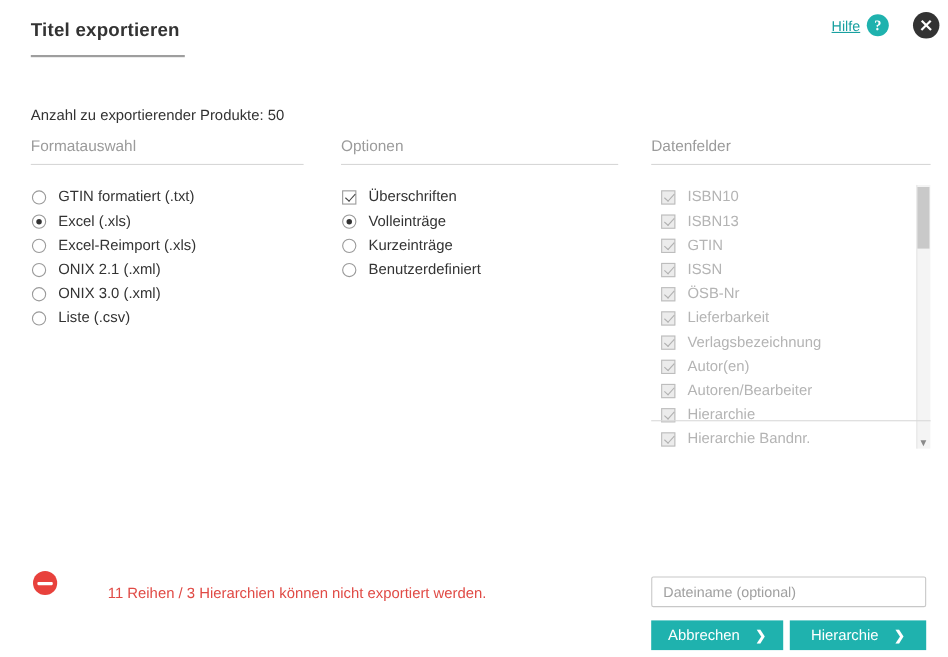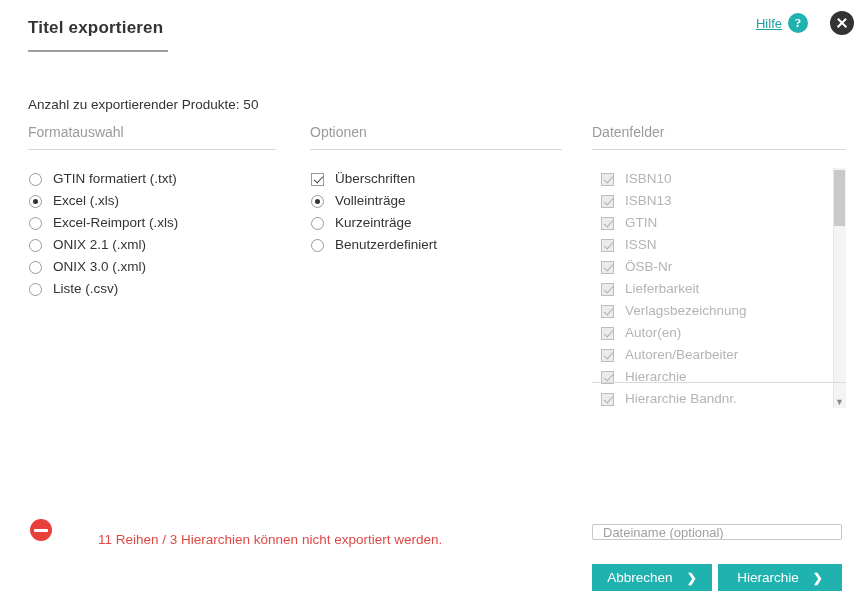--- a/index.html
+++ b/index.html
@@ -264,21 +264,21 @@
     top: 532px;
     font-size: 13.5px;
     color: #e04a45;
   }
 
   .filename-input {
     position: absolute;
     left: 592px;
     top: 524px;
     width: 250px;
-    height: 16px;
+    height: 28px;
     border: 1px solid #c8c8c8;
     border-radius: 2px;
     padding: 0 10px;
     font-size: 13px;
     color: #333;
     font-family: "Liberation Sans", sans-serif;
     background: #fff;
   }
   .filename-input::placeholder { color: #a0a0a0; }
 

